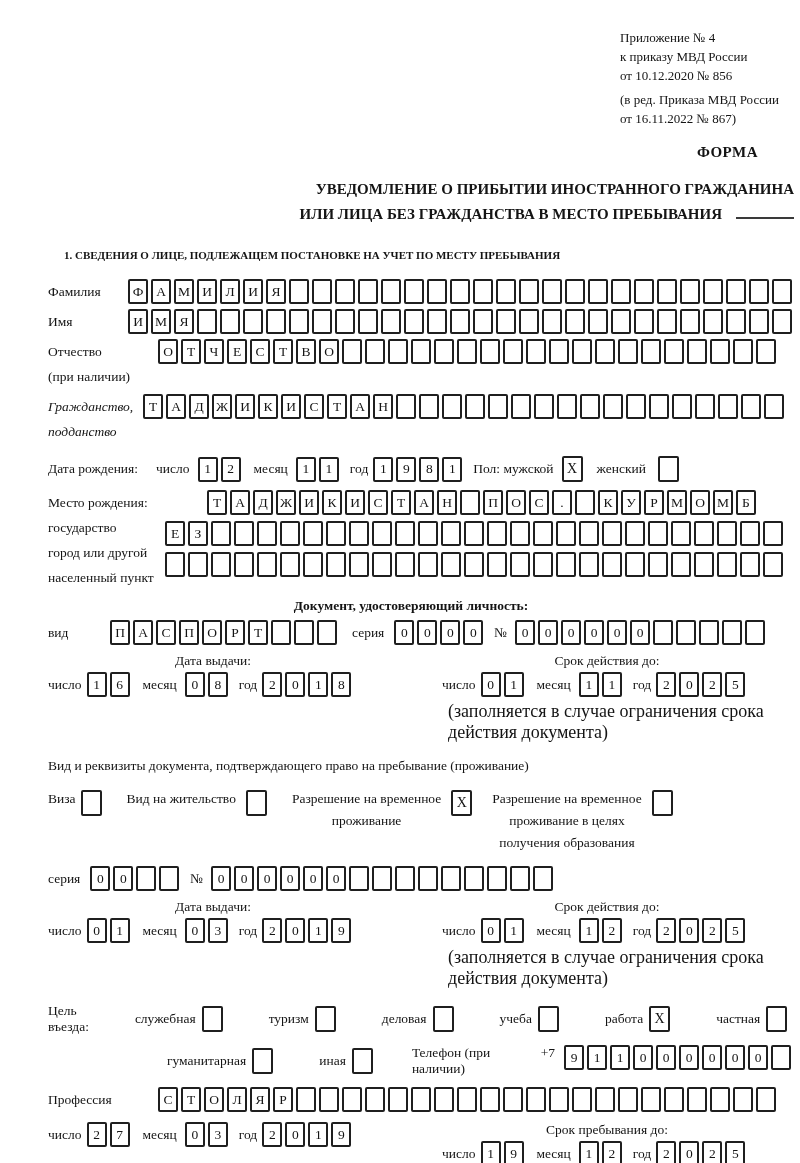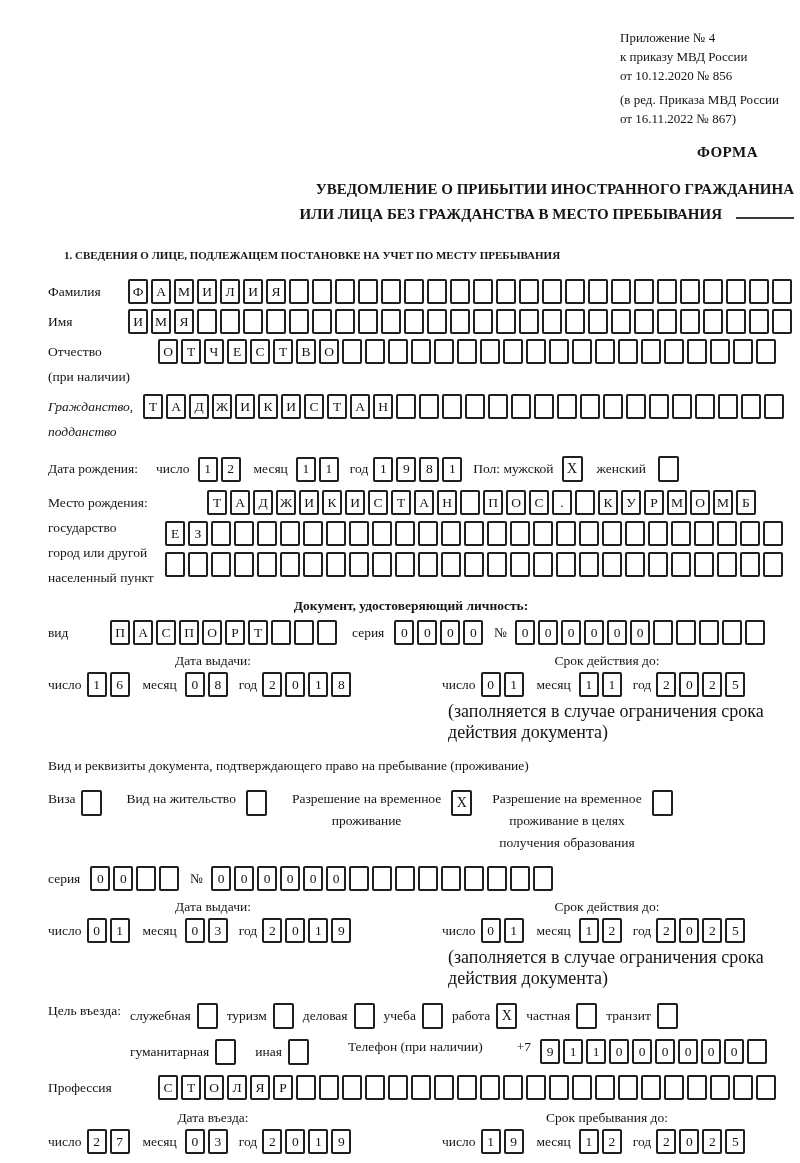--- a/index.html
+++ b/index.html
@@ -39,21 +39,21 @@
   .dhead{text-align:center;margin-bottom:3px;width:330px;}
   .drow{display:flex;align-items:center;white-space:nowrap;}
   .dnote{font-size:18px;margin-top:4px;margin-left:6px;}
   .plain{line-height:25px;margin-top:10px;}
   
   .vrow{display:flex;align-items:flex-start;margin-top:10px;}
   .vc{text-align:center;line-height:22px;}
   .vrow .cbox{margin-top:2px;}
   
   .prow{display:flex;margin-top:14px;column-gap:9px;flex-wrap:nowrap;}
-  .pitem{display:inline-flex;align-items:center;column-gap:6px;white-space:nowrap;}
+  .pitem{display:inline-flex;align-items:center;column-gap:6px;white-space:nowrap;margin-left:37px;}
 </style>
 </head>
 <body>
 
 <div class="page">
 
   <div class="hdr">
     <div>Приложение № 4</div>
     <div>к приказу МВД России</div>
     <div>от 10.12.2020 № 856</div>
@@ -602,21 +602,20 @@
         <span class="cell"></span>
         <span class="cell"></span>
         <span class="cell"></span>
         <span class="cell"></span>
         <span class="cell"></span>
       </div>
   </div>
 
   <div class="dpair" style="margin-top:10px;">
     <div class="dcol-l">
-      <div class="dhead">Дата въезда:</div>
       <div class="drow">
         <span class="mr5">число</span>
         <span class="fboxes">
             <span class="cell">2</span>
             <span class="cell">7</span>
           </span>
         <span class="ml10 mr8">месяц</span>
         <span class="fboxes">
             <span class="cell">0</span>
             <span class="cell">3</span>

